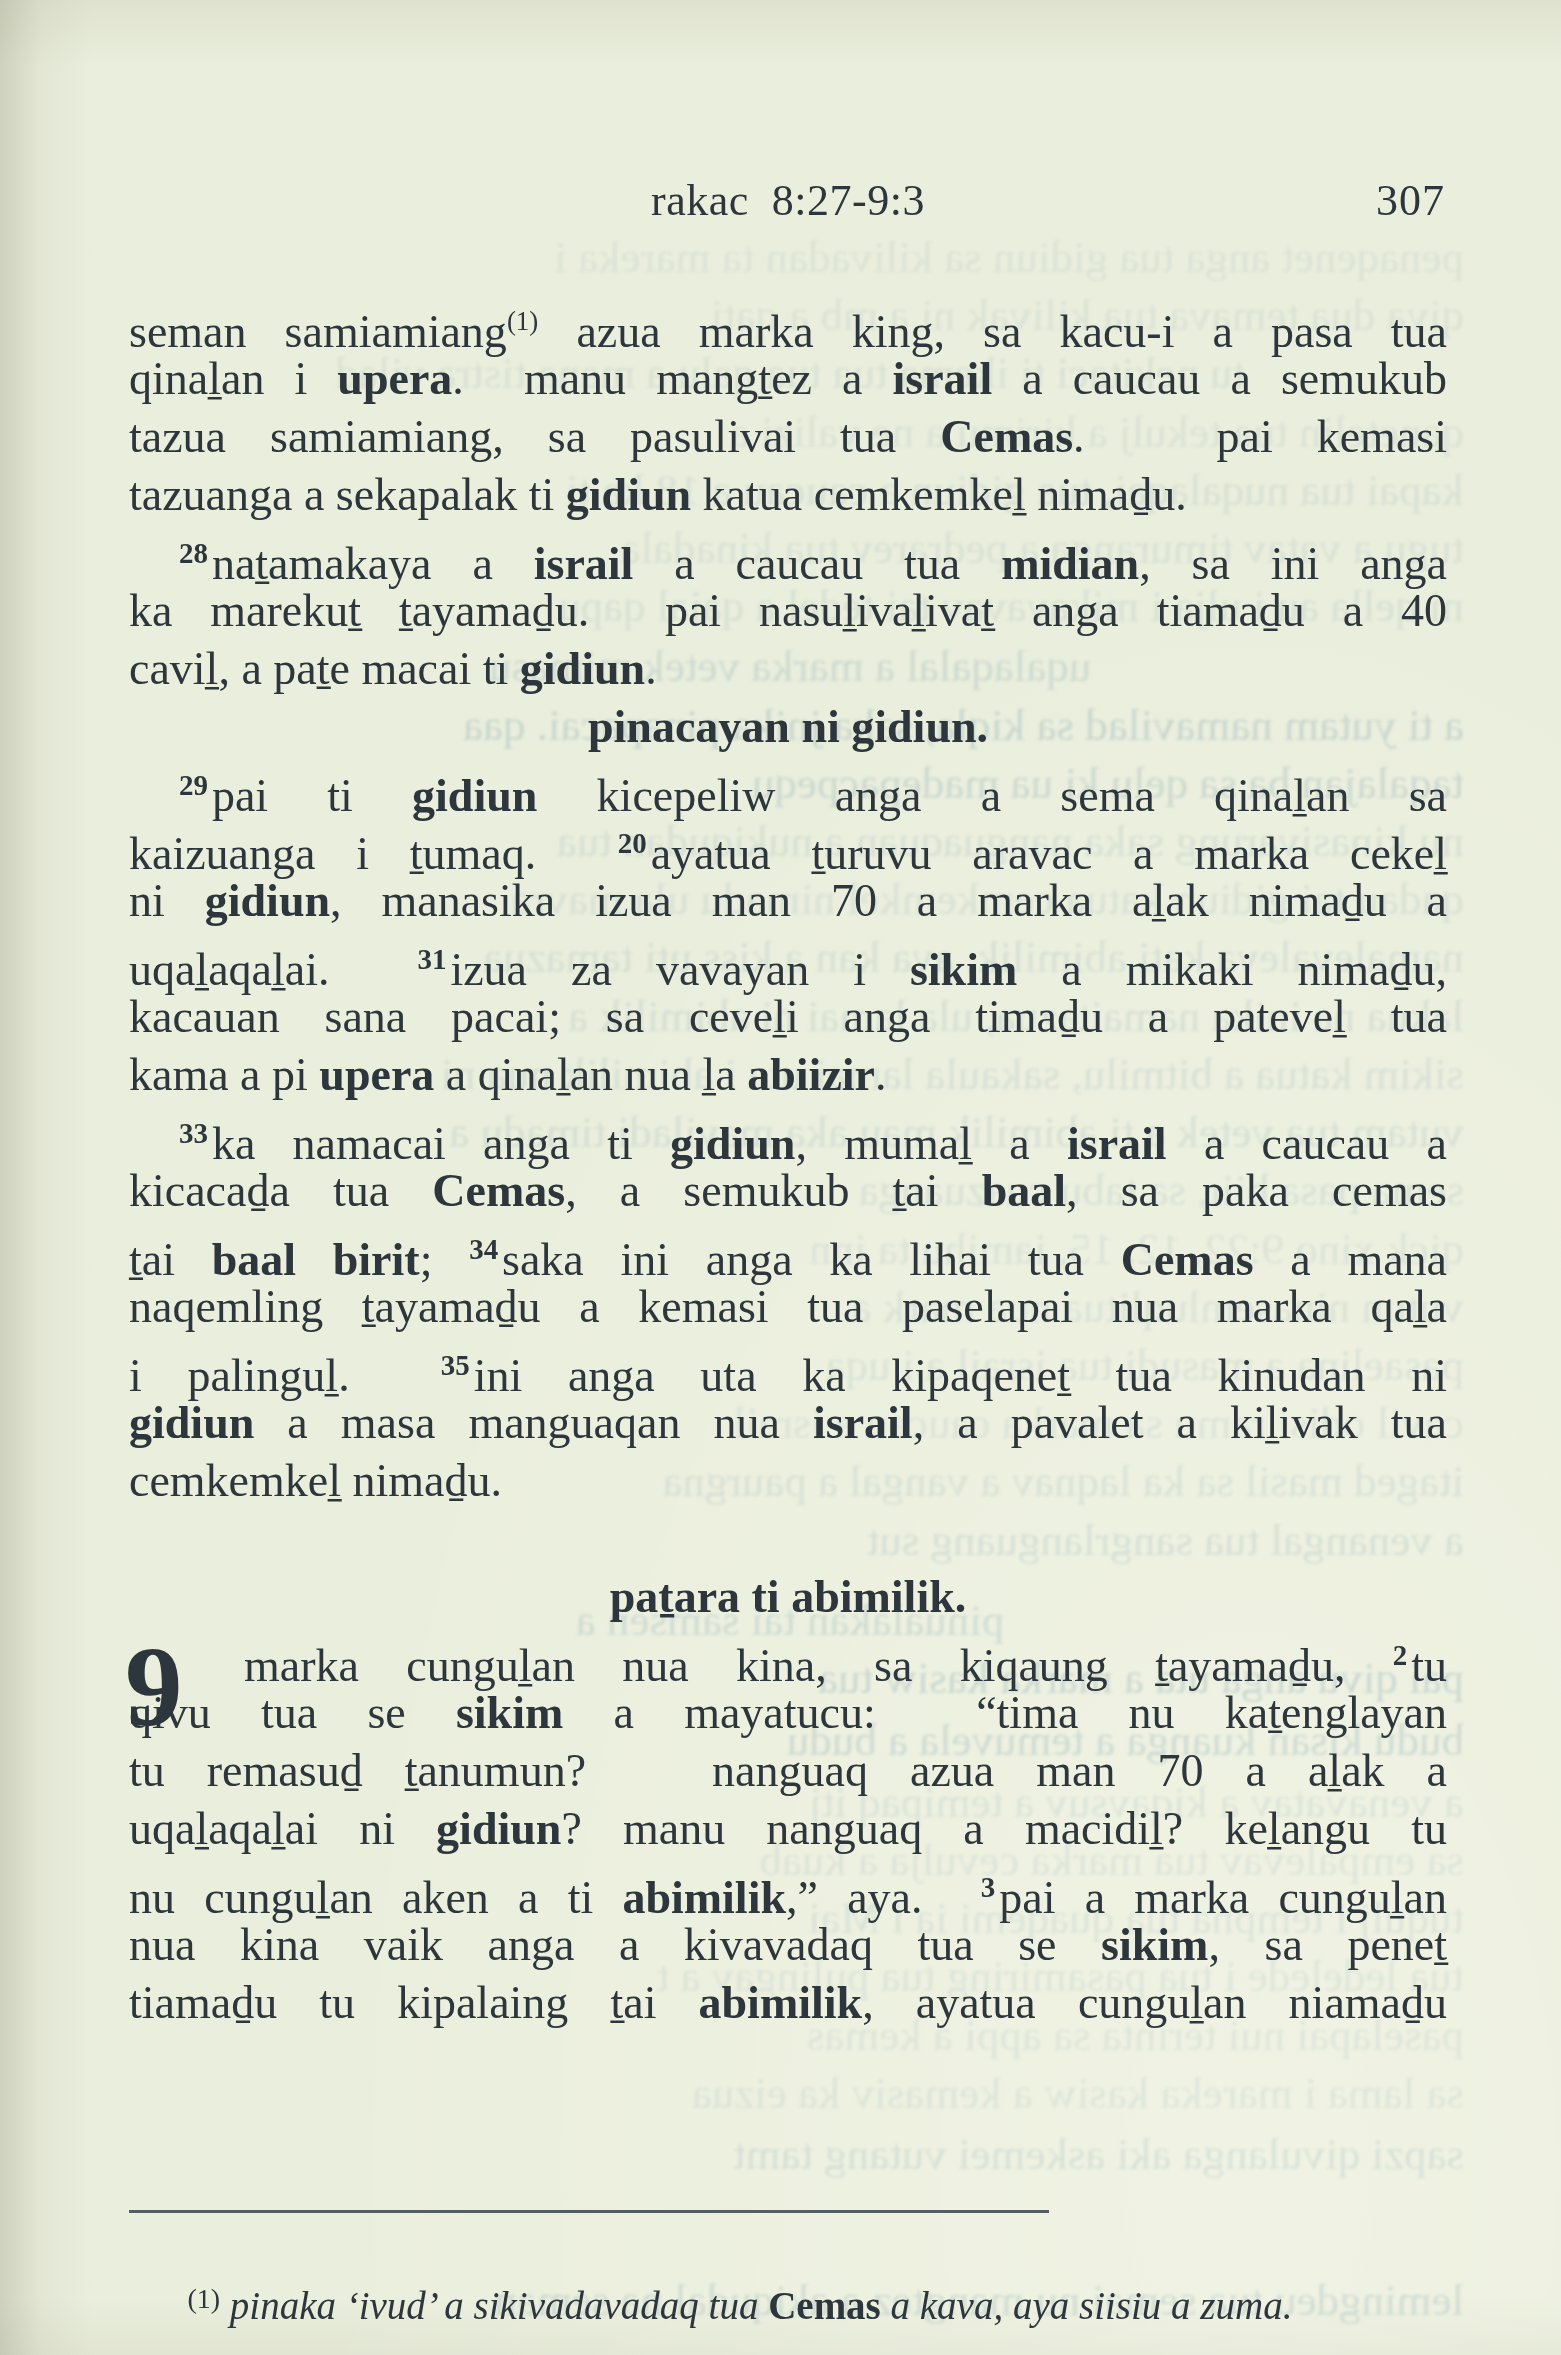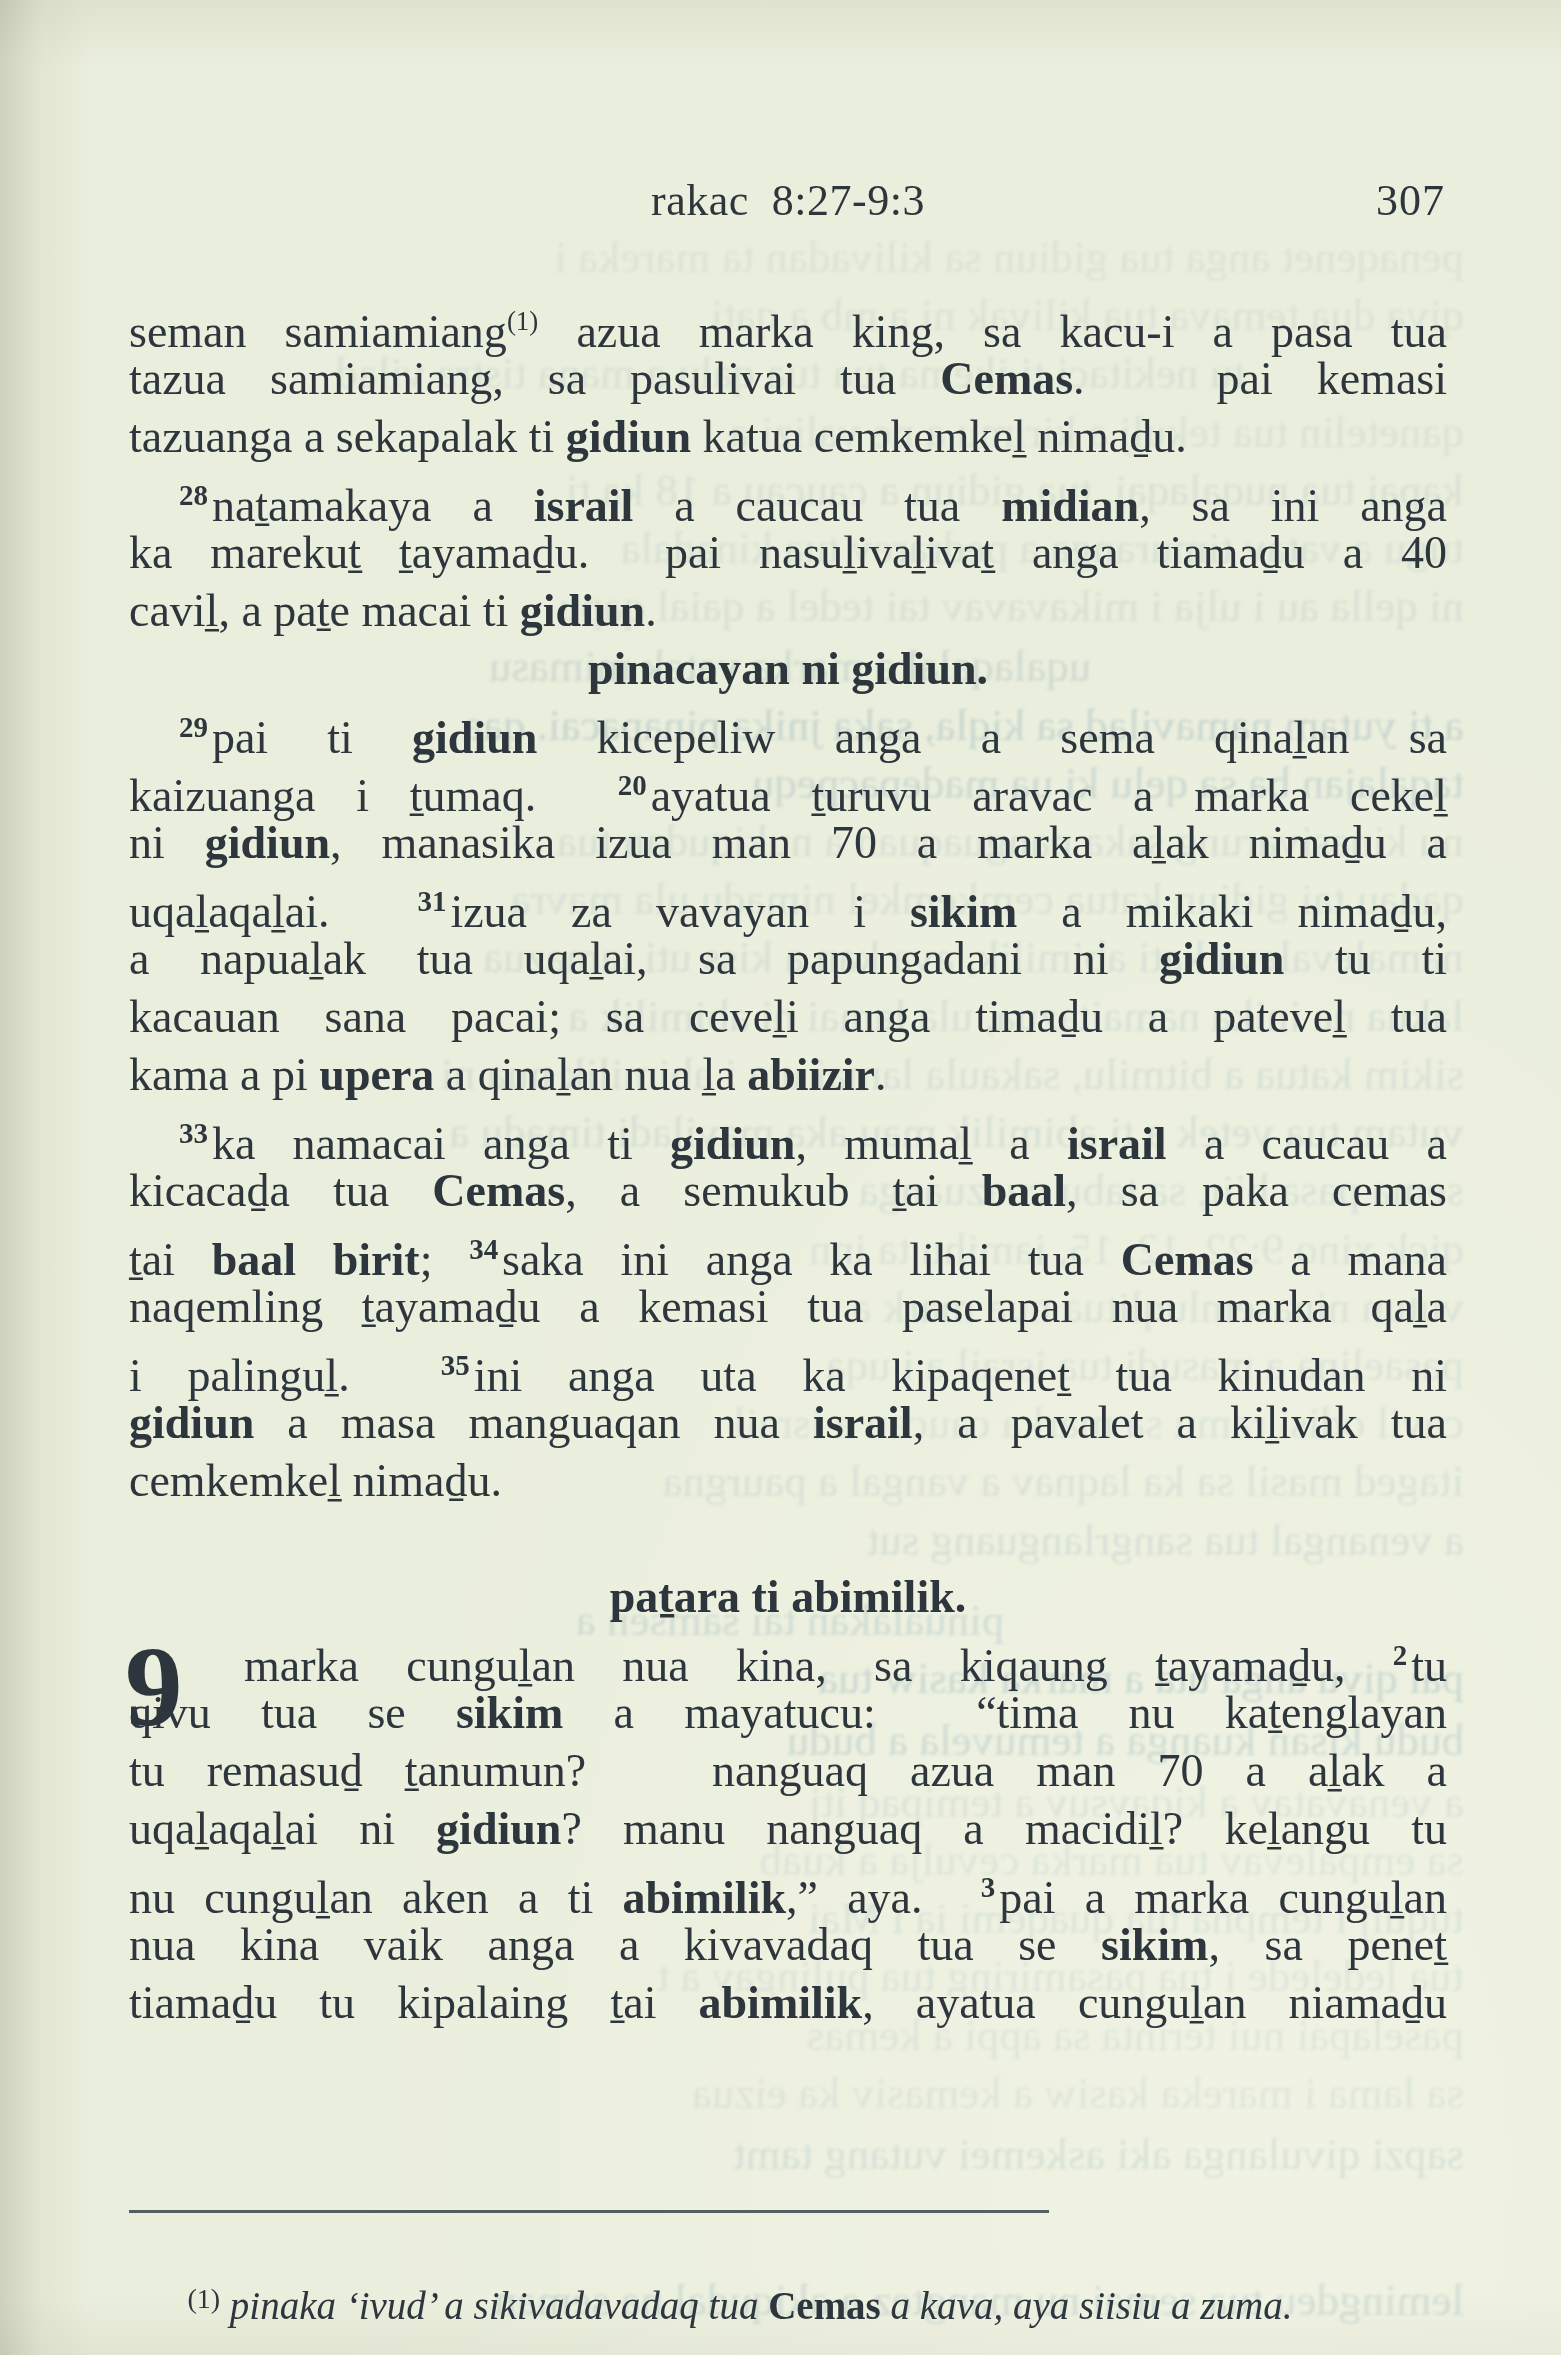--- a/index.html
+++ b/index.html
@@ -104,35 +104,35 @@
   <div class="content">
 
     <div class="header">
       <span class="ref">rakac  8:27-9:3</span>
       <span class="pagenum">307</span>
     </div>
 
     <div class="body" id="body">
         <div class="para">
           <div class="line"><span class="seg-p">seman samiamiang</span><span class="seg-n">(1)</span><span class="seg-p"> azua marka king, sa kacu-i a pasa tua</span></div>
+          <div class="line"><span class="seg-p">qinaḻan i </span><span class="seg-b">upera</span><span class="seg-p">.  manu mangṯez a </span><span class="seg-b">israil</span><span class="seg-p"> a caucau a semukub</span></div>
           <div class="line"><span class="seg-p">tazua samiamiang, sa pasulivai tua </span><span class="seg-b">Cemas</span><span class="seg-p">.   pai kemasi</span></div>
           <div class="line last"><span class="seg-p">tazuanga a sekapalak ti </span><span class="seg-b">gidiun</span><span class="seg-p"> katua cemkemkeḻ nimaḏu.</span></div>
         </div>
         <div class="para vindent">
           <div class="line"><span class="seg-v">28</span><span class="seg-p">naṯamakaya a </span><span class="seg-b">israil</span><span class="seg-p"> a caucau tua </span><span class="seg-b">midian</span><span class="seg-p">, sa ini anga</span></div>
           <div class="line"><span class="seg-p">ka marekuṯ ṯayamaḏu.  pai nasuḻivaḻivaṯ anga tiamaḏu a 40</span></div>
           <div class="line last"><span class="seg-p">caviḻ, a paṯe macai ti </span><span class="seg-b">gidiun</span><span class="seg-p">.</span></div>
         </div>
         <div class="heading"><span class="seg-b">pinacayan ni gidiun.</span></div>
         <div class="para vindent">
           <div class="line"><span class="seg-v">29</span><span class="seg-p">pai ti </span><span class="seg-b">gidiun</span><span class="seg-p"> kicepeliw anga a sema qinaḻan sa</span></div>
           <div class="line"><span class="seg-p">kaizuanga i ṯumaq.  </span><span class="seg-v">20</span><span class="seg-p">ayatua ṯuruvu aravac a marka cekeḻ</span></div>
           <div class="line"><span class="seg-p">ni </span><span class="seg-b">gidiun</span><span class="seg-p">, manasika izua man 70 a marka aḻak nimaḏu a</span></div>
           <div class="line"><span class="seg-p">uqaḻaqaḻai.  </span><span class="seg-v">31</span><span class="seg-p">izua za vavayan i </span><span class="seg-b">sikim</span><span class="seg-p"> a mikaki nimaḏu,</span></div>
-          <div class="line"><span class="seg-p">a napuaḻak tua uqaḻai, sa papungadani ni </span><span class="seg-b">gidiun</span><span class="seg-p"> tu ti</span></div>
           <div class="line"><span class="seg-p">kacauan sana pacai; sa ceveḻi anga timaḏu a pateveḻ tua</span></div>
           <div class="line last"><span class="seg-p">kama a pi </span><span class="seg-b">upera</span><span class="seg-p"> a qinaḻan nua ḻa </span><span class="seg-b">abiizir</span><span class="seg-p">.</span></div>
         </div>
         <div class="para vindent">
           <div class="line"><span class="seg-v">33</span><span class="seg-p">ka namacai anga ti </span><span class="seg-b">gidiun</span><span class="seg-p">, mumaḻ a </span><span class="seg-b">israil</span><span class="seg-p"> a caucau a</span></div>
           <div class="line"><span class="seg-p">kicacaḏa tua </span><span class="seg-b">Cemas</span><span class="seg-p">, a semukub ṯai </span><span class="seg-b">baal</span><span class="seg-p">, sa paka cemas</span></div>
           <div class="line"><span class="seg-p">ṯai </span><span class="seg-b">baal birit</span><span class="seg-p">; </span><span class="seg-v">34</span><span class="seg-p">saka ini anga ka lihai tua </span><span class="seg-b">Cemas</span><span class="seg-p"> a mana</span></div>
           <div class="line"><span class="seg-p">naqemling ṯayamaḏu a kemasi tua paselapai nua marka qaḻa</span></div>
           <div class="line"><span class="seg-p">i palinguḻ.  </span><span class="seg-v">35</span><span class="seg-p">ini anga uta ka kipaqeneṯ tua kinudan ni</span></div>
           <div class="line"><span class="seg-b">gidiun</span><span class="seg-p"> a masa manguaqan nua </span><span class="seg-b">israil</span><span class="seg-p">, a pavalet a kiḻivak tua</span></div>

